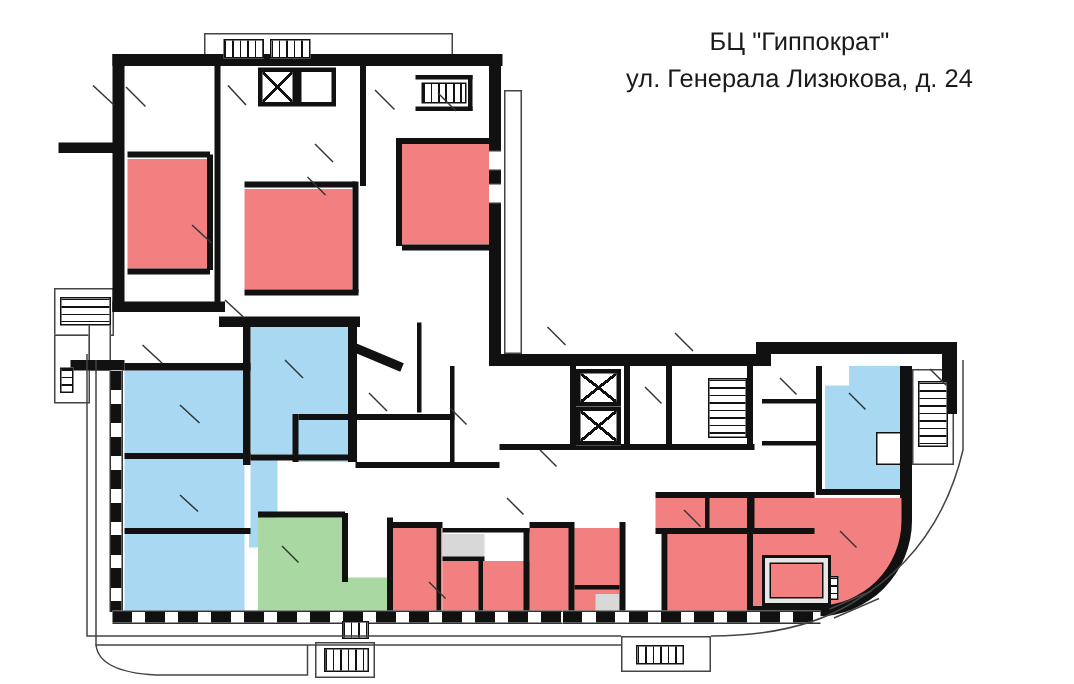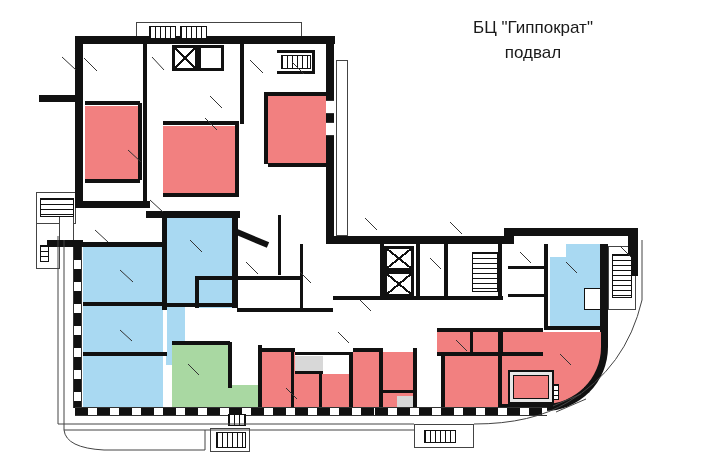--- a/index.html
+++ b/index.html
@@ -30,21 +30,21 @@
     linear-gradient(to bottom right,transparent calc(50% - 1px),#111 calc(50% - 1px),#111 calc(50% + 1px),transparent calc(50% + 1px));}
   .equip{position:absolute;border:2px solid #111;box-shadow:inset 0 0 0 3px rgba(255,255,255,.9),inset 0 0 0 4px #111;}
   svg.decor{position:absolute;left:0;top:0;pointer-events:none;}
 </style>
 </head>
 <body>
 
 <div class="canvas">
   <div class="title">
     <div>БЦ "Гиппократ"</div>
-    <div>подвал</div>
+    <div>ул. Генерала Лизюкова, д. 24</div>
   </div>
   <div class="abs" id="plan" style="left:0;top:0;width:716px;height:456px;">
       <div class="outline" style="left: 136px; top: 22px; width: 166px; height: 22px;"></div>
       <div class="outline" style="left: 36px; top: 192px; width: 40px; height: 32px;"></div>
       <div class="outline" style="left: 36px; top: 223px; width: 24px; height: 46px;"></div>
       <div class="outline" style="left: 608px; top: 246px; width: 28px; height: 64px;"></div>
       <div class="outline" style="left: 414px; top: 424px; width: 60px; height: 24px;"></div>
       <div class="outline" style="left: 210px; top: 428px; width: 40px; height: 24px;"></div>
       <div class="outline" style="left: 336px; top: 60px; width: 12px; height: 176px;"></div>
       <div class="outline" style="left: 59px; top: 208px; width: 15px; height: 39px;"></div>

